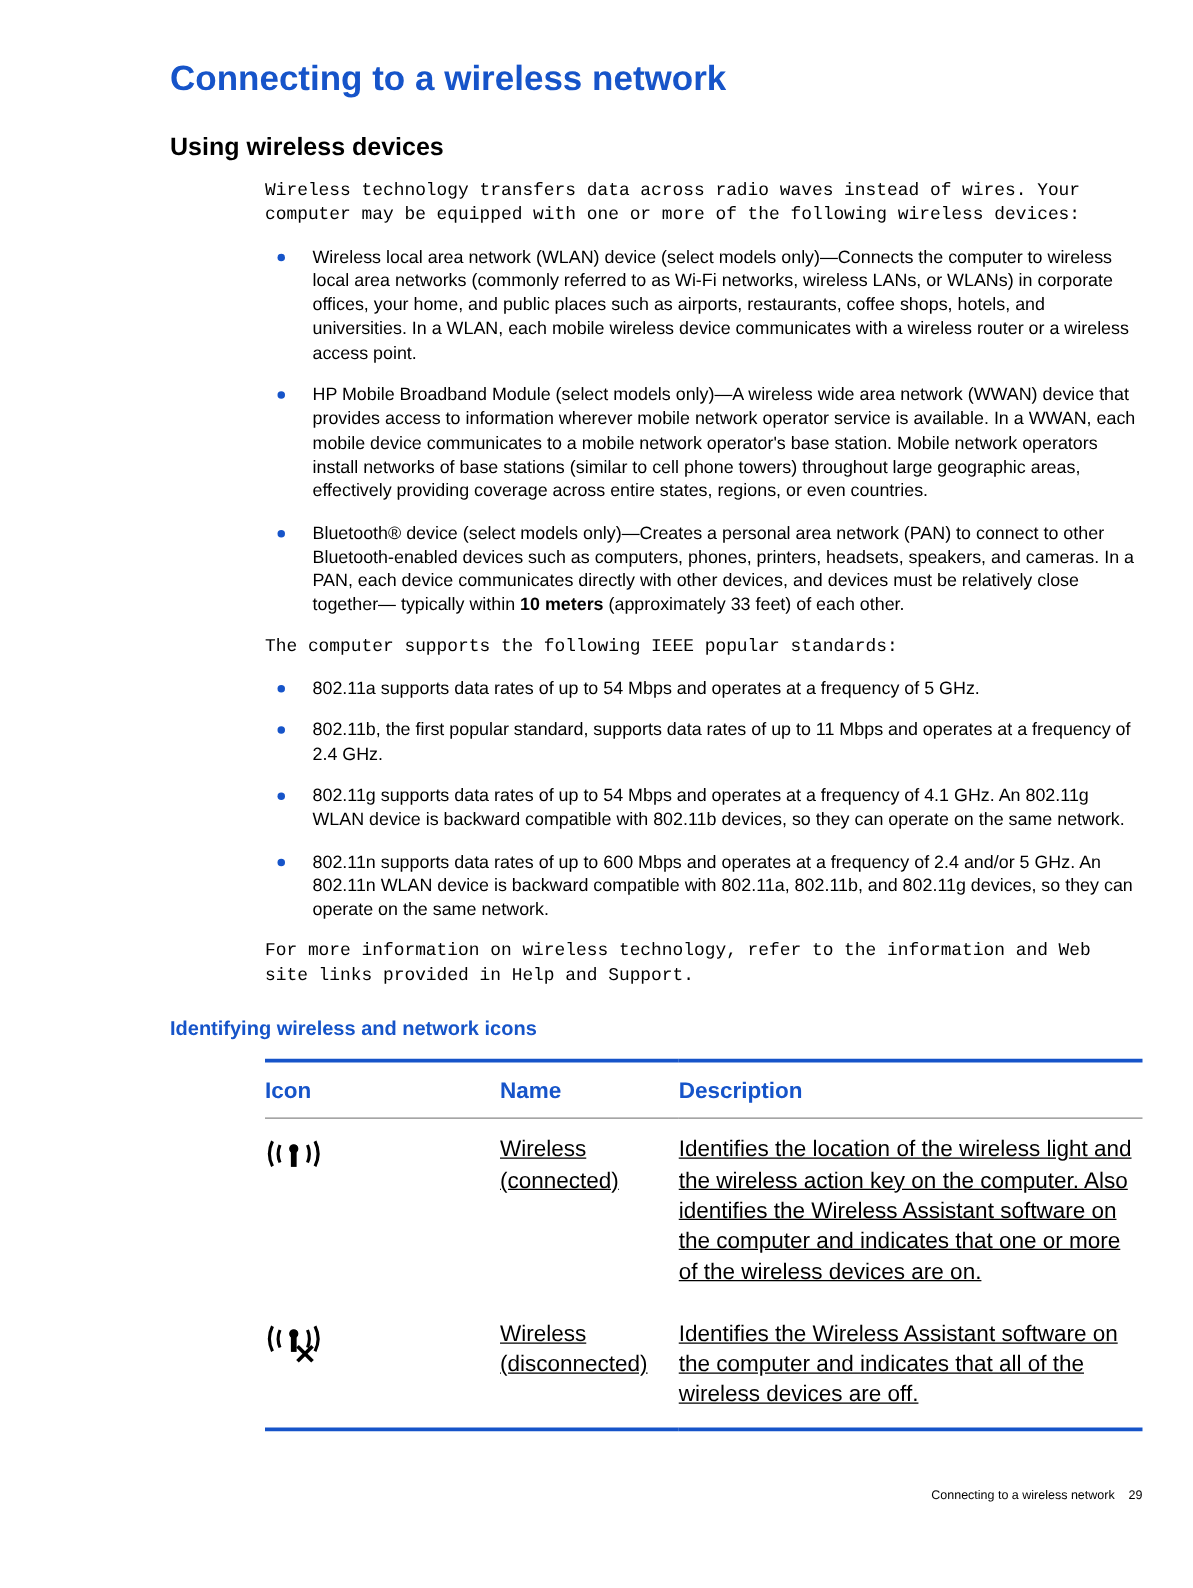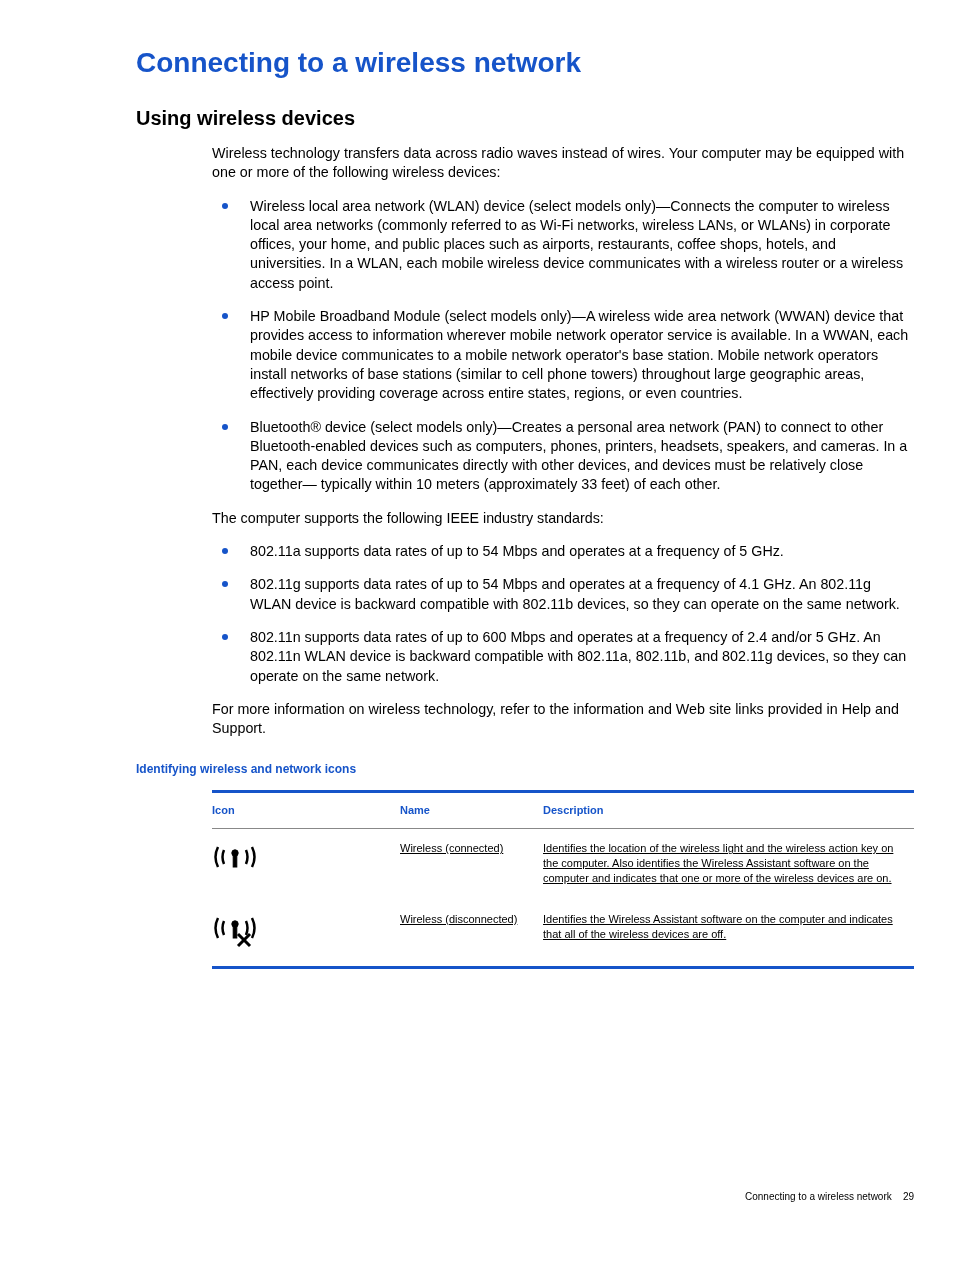--- a/index.html
+++ b/index.html
@@ -24,31 +24,32 @@
     margin: 0 0 28px 0;
   }
   h2 {
     color: #000000;
     font-size: 20px;
     font-weight: bold;
     margin: 0 0 14px 0;
   }
   h3 {
     color: #1654c9;
-    font-size: 12px;
+    font-size: 16px;
     font-weight: bold;
     margin: 24px 0 14px 0;
   }
   .body-text {
     margin-left: 76px;
     font-size: 14.3px;
     line-height: 1.35;
   }
   p {
     margin: 0 0 14px 0;
+    font-family: Liberation Mono, monospace;
   }
   ul {
     list-style: none;
     padding: 0;
     margin: 0 0 14px 0;
   }
   ul li {
     position: relative;
     padding-left: 38px;
     margin: 0 0 14px 0;
@@ -56,25 +57,25 @@
   ul li::before {
     content: "";
     position: absolute;
     left: 10px;
     top: 6px;
     width: 6px;
     height: 6px;
     border-radius: 50%;
     background: #1654c9;
   }
-  .bold { font-weight: normal; }
+  .bold { font-weight: bold; }
   table {
     width: 100%;
     border-collapse: collapse;
-    font-size: 11px;
+    font-size: 18px;
     margin-top: 4px;
   }
   table thead tr {
     border-top: 3px solid #1654c9;
     border-bottom: 1px solid #888;
   }
   table tbody tr.last {
     border-bottom: 3px solid #1654c9;
   }
   th {
@@ -115,24 +116,25 @@
   <div class="body-text">
 
     <p>Wireless technology transfers data across radio waves instead of wires. Your computer may be equipped with one or more of the following wireless devices:</p>
 
     <ul>
       <li>Wireless local area network (WLAN) device (select models only)—Connects the computer to wireless local area networks (commonly referred to as Wi-Fi networks, wireless LANs, or WLANs) in corporate offices, your home, and public places such as airports, restaurants, coffee shops, hotels, and universities. In a WLAN, each mobile wireless device communicates with a wireless router or a wireless access point.</li>
       <li>HP Mobile Broadband Module (select models only)—A wireless wide area network (WWAN) device that provides access to information wherever mobile network operator service is available. In a WWAN, each mobile device communicates to a mobile network operator's base station. Mobile network operators install networks of base stations (similar to cell phone towers) throughout large geographic areas, effectively providing coverage across entire states, regions, or even countries.</li>
       <li><span>Bluetooth® device (select models only)—Creates a personal area network (PAN) to connect to other Bluetooth-enabled devices such as computers, phones, printers, headsets, speakers, and cameras. In a PAN, each device communicates directly with other devices, and devices must be relatively close together— typically within </span><span class="bold">10 meters</span><span> (approximately 33 feet) of each other.</span></li>
     </ul>
 
-    <p>The computer  supports the following IEEE industry standards:</p>
+    <p>The computer  supports the following IEEE popular standards:</p>
 
     <ul>
       <li>802.11a supports data rates of up to 54 Mbps and operates at a frequency of 5 GHz.</li>
+      <li>802.11b, the first popular standard, supports data rates of up to 11 Mbps and operates at a frequency of 2.4 GHz.</li>
       <li>802.11g supports data rates of up to 54 Mbps and operates at a frequency of 4.1 GHz. An 802.11g WLAN device is backward compatible with 802.11b devices, so they can operate on the same network.</li>
       <li>802.11n supports data rates of up to 600 Mbps and operates at a frequency of 2.4 and/or 5 GHz. An 802.11n WLAN device is backward compatible with 802.11a, 802.11b, and 802.11g devices, so they can operate on the same network.</li>
     </ul>
 
     <p>For more information on wireless technology, refer to the information and Web site links provided in Help and Support.</p>
   </div>
 
   <h3>Identifying wireless and network icons</h3>
 
   <div class="body-text">

